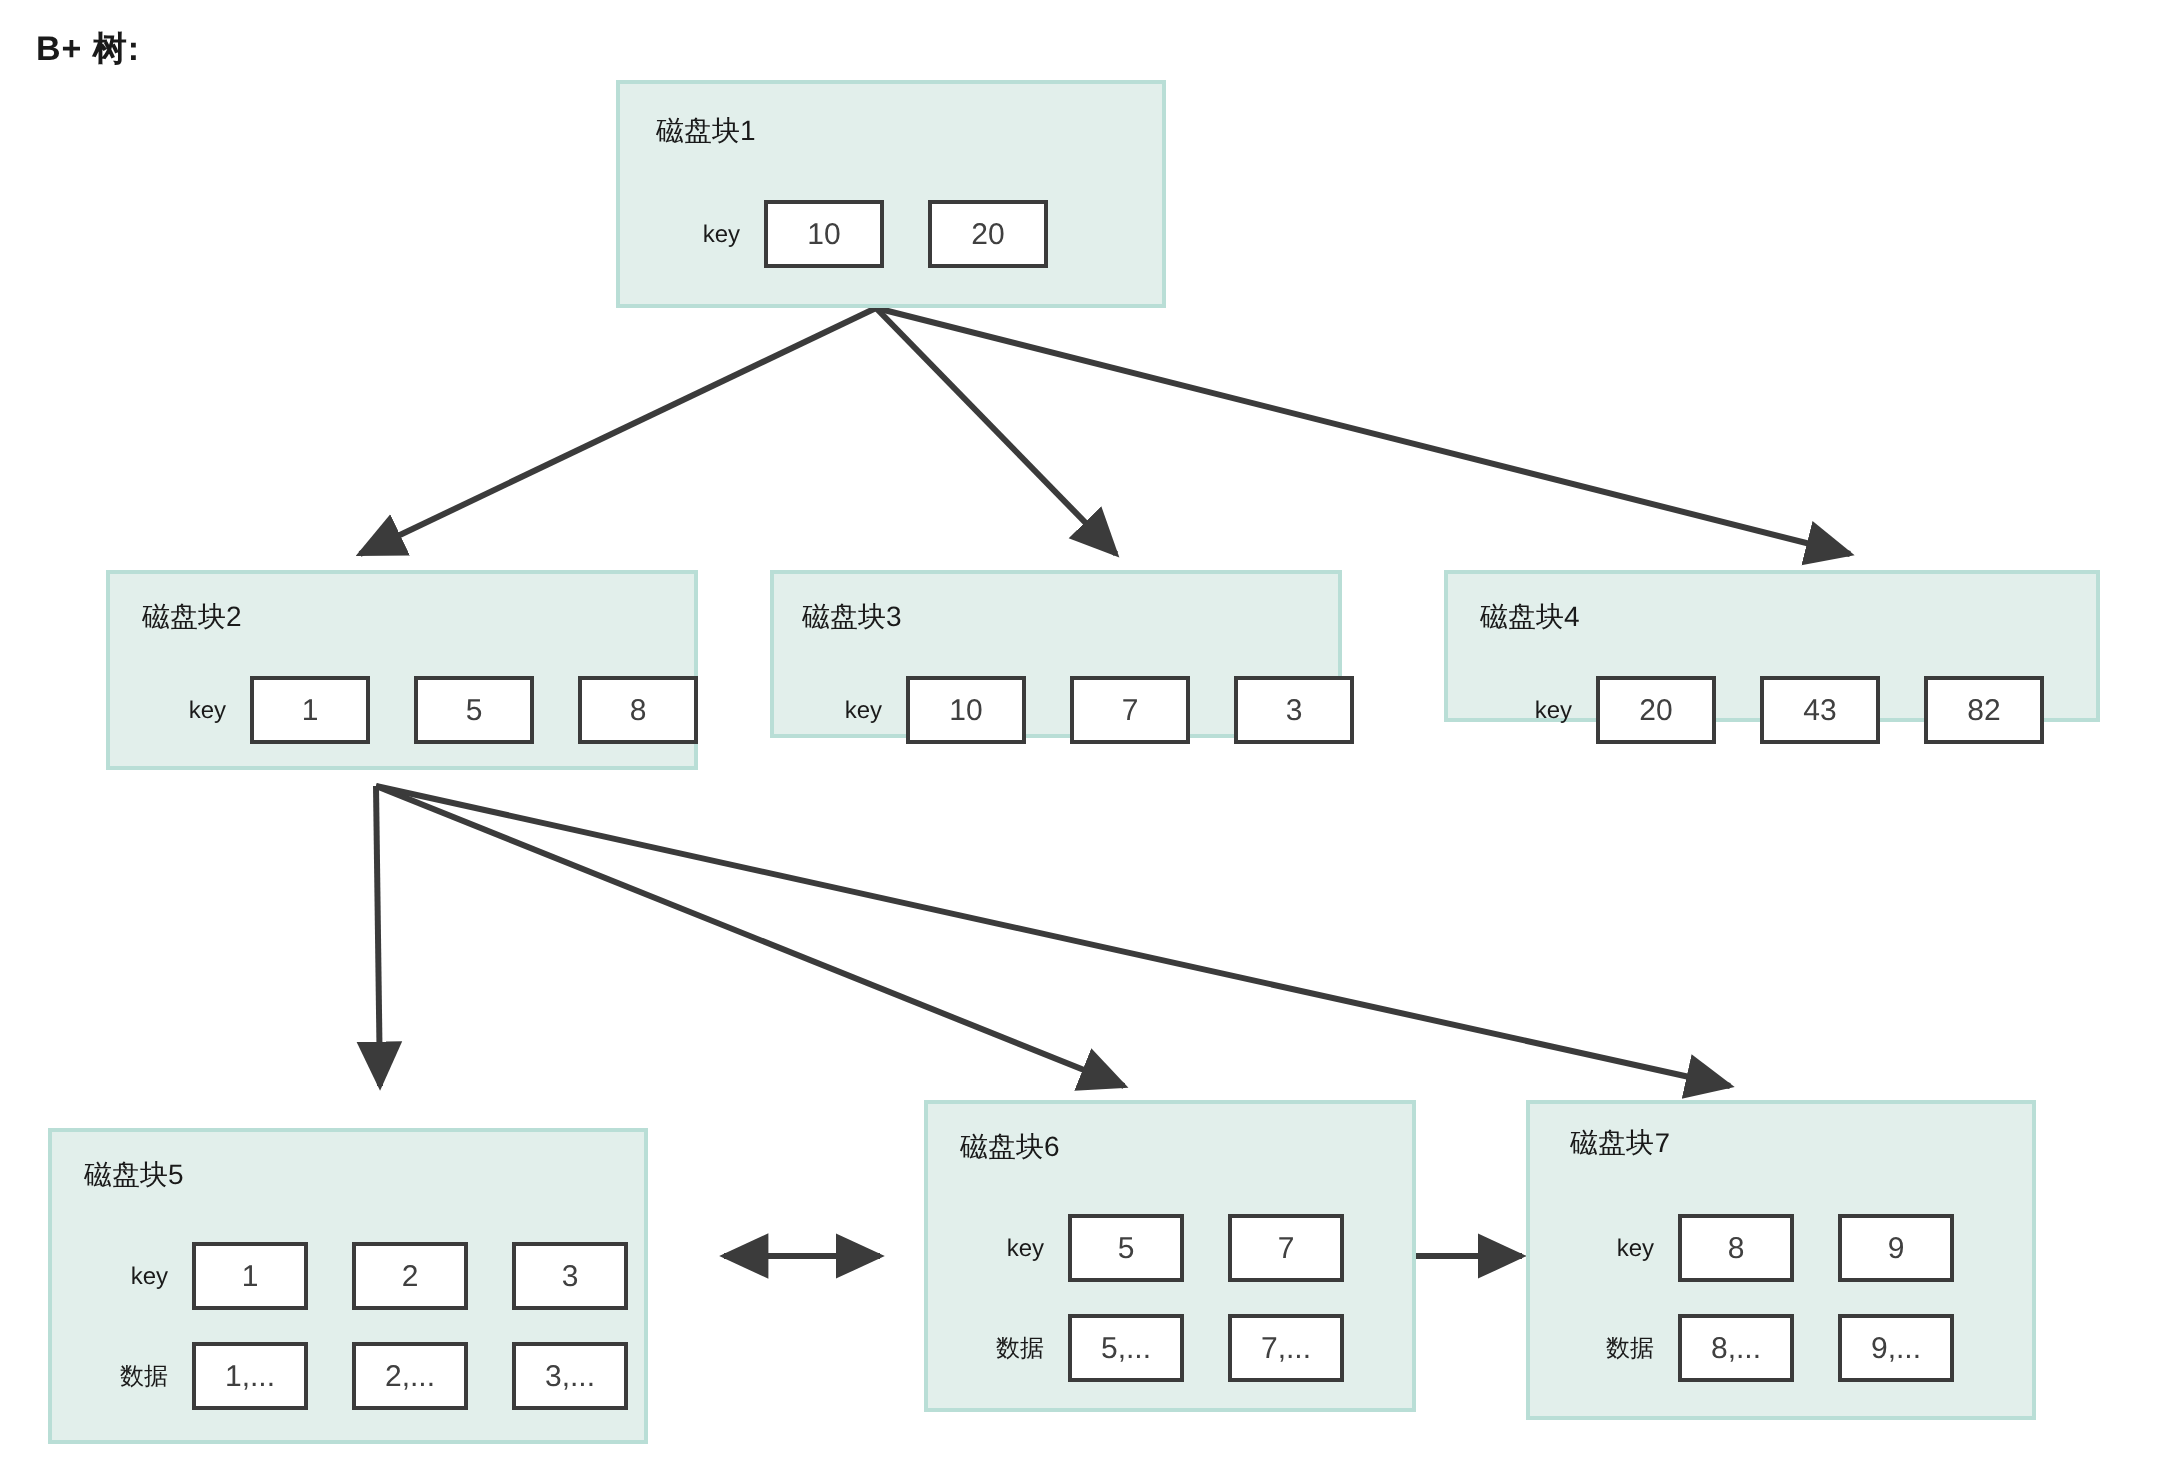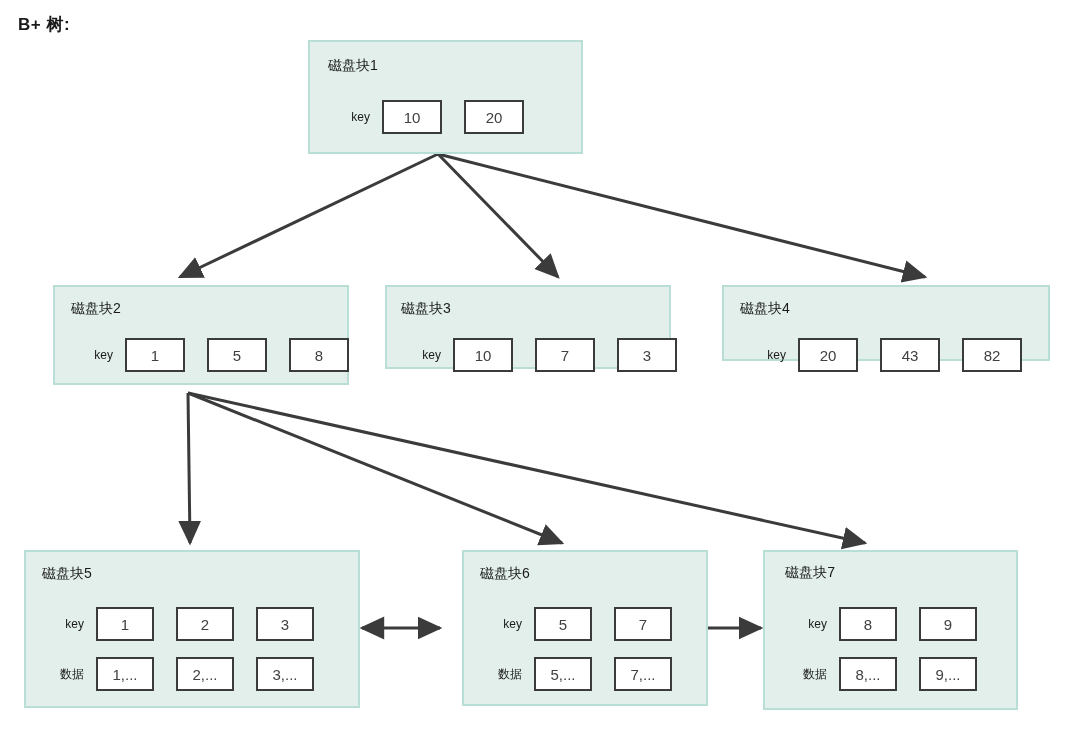--- a/index.html
+++ b/index.html
@@ -100,21 +100,21 @@
   #node2 .row { left: 16px; top: 51px; }
 
   #node3 { left: 385px;  top: 285px; width: 286px; height: 84px; }
   #node3 .node-label { left: 14px; top: 14px; }
   #node3 .row { left: 12px; top: 51px; }
 
   #node4 { left: 722px;  top: 285px; width: 328px; height: 76px; }
   #node4 .node-label { left: 16px; top: 14px; }
   #node4 .row { left: 20px; top: 51px; }
 
-  #node5 { left: 24px;   top: 550px; width: 336px; height: 158px; }
+  #node5 { left: 24px;   top: 564px; width: 300px; height: 158px; }
   #node5 .node-label { left: 16px; top: 14px; }
   #node5 .row-key  { left: 16px; top: 55px; }
   #node5 .row-data { left: 16px; top: 105px; }
 
   #node6 { left: 462px;  top: 550px; width: 246px; height: 156px; }
   #node6 .node-label { left: 16px; top: 14px; }
   #node6 .row-key  { left: 16px; top: 55px; }
   #node6 .row-data { left: 16px; top: 105px; }
 
   #node7 { left: 763px;  top: 550px; width: 255px; height: 160px; }

